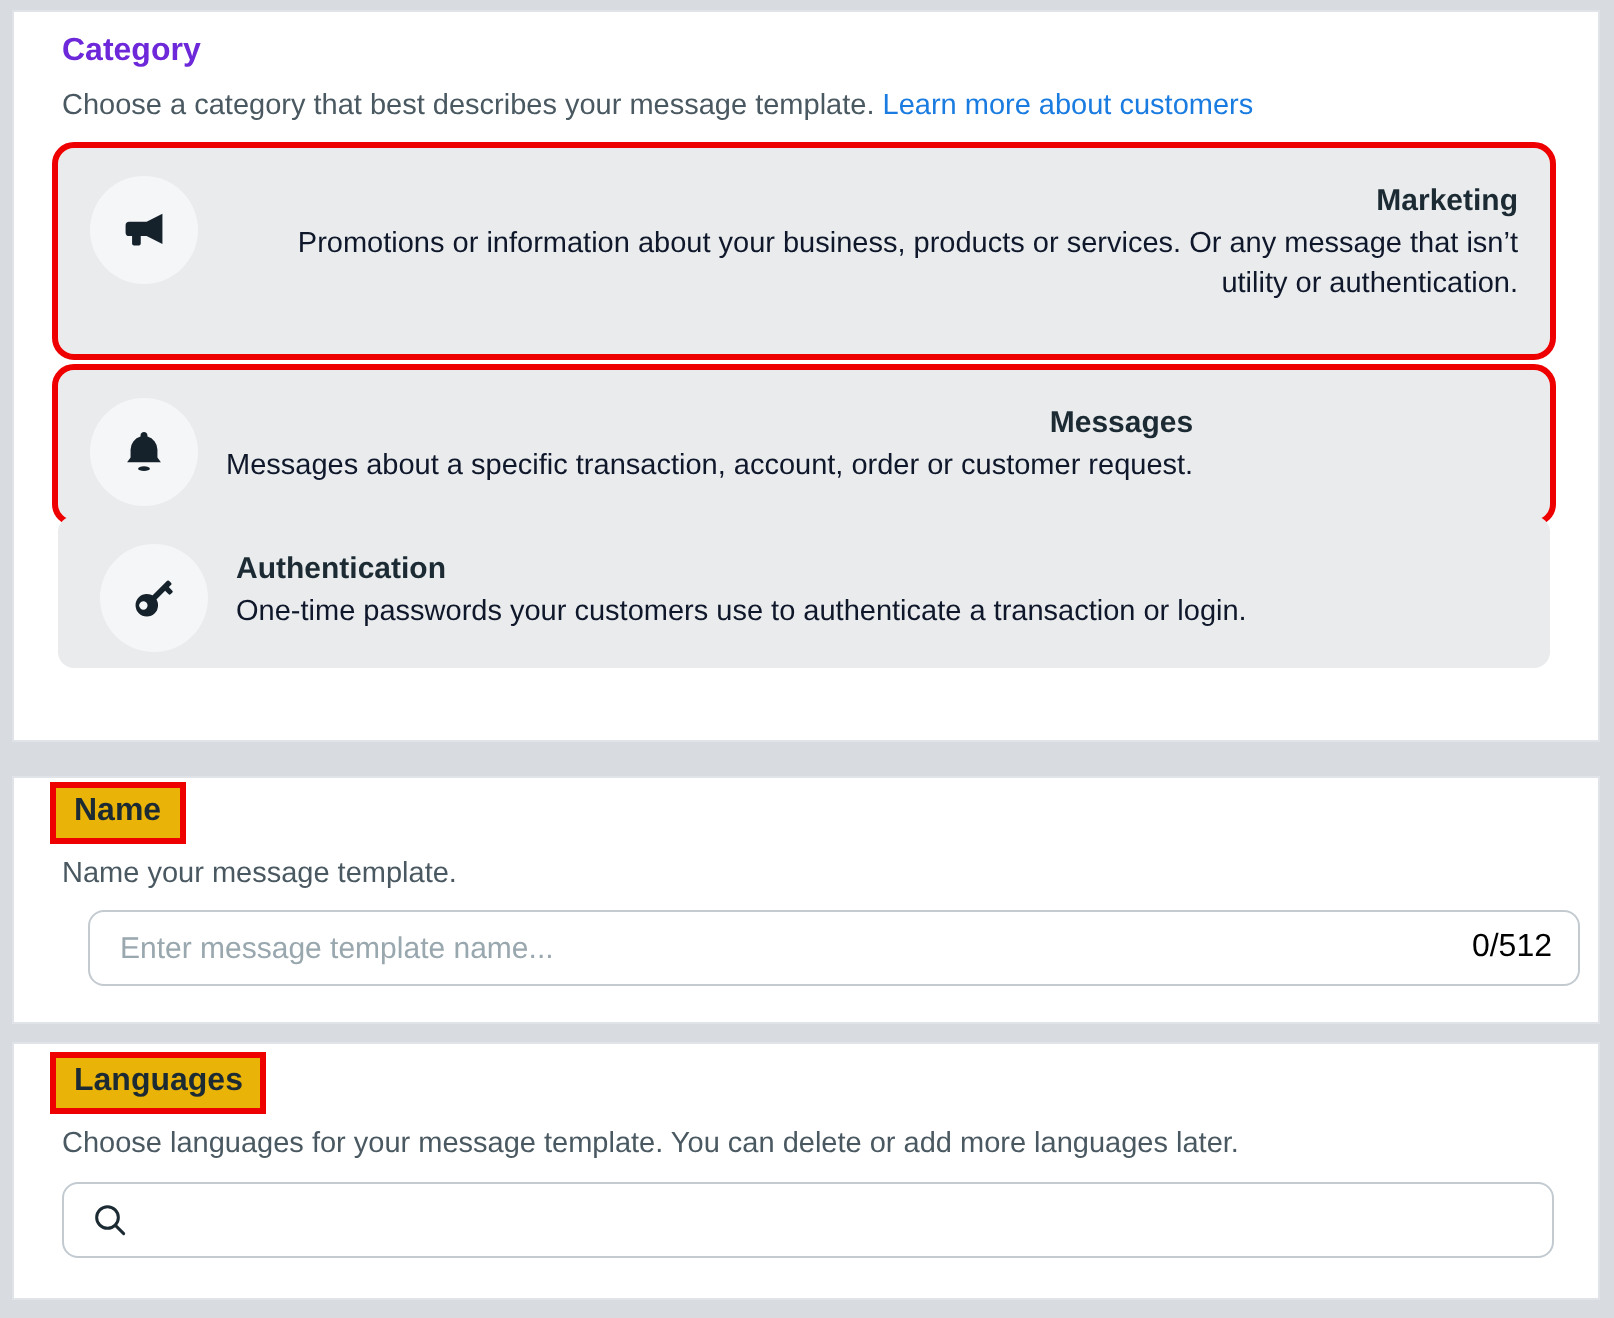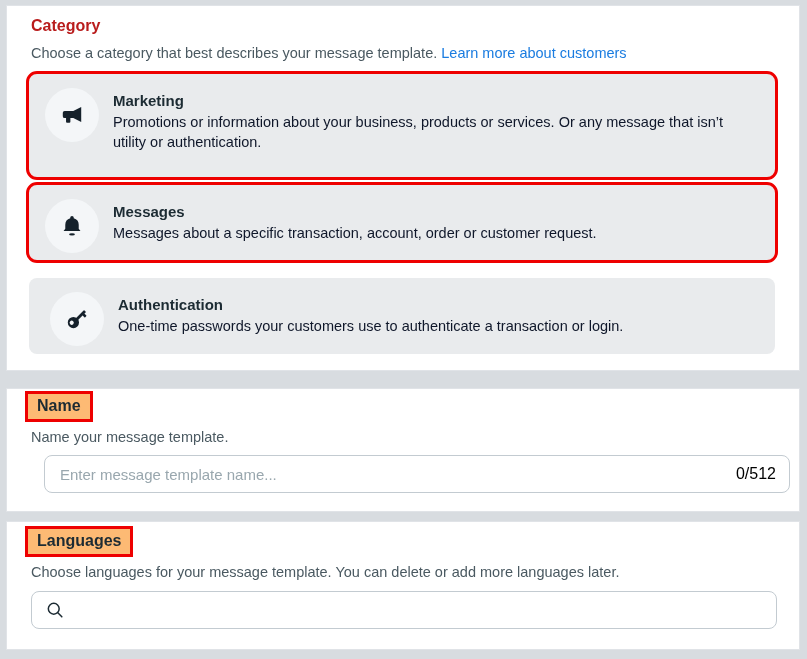--- a/index.html
+++ b/index.html
@@ -15,47 +15,47 @@
     background:#ffffff;
     border:1px solid #e0e3e7;
     box-sizing:border-box;
   }
   #card-category { top:5px;  height:366px; }
   #card-name     { top:388px; height:124px; }
   #card-languages{ top:521px; height:129px; }
 
   .section-title {
     position:absolute; left:24px;
-    font-size:16px; font-weight:bold; color:#b91c1c;
+    font-size:16px; font-weight:bold; color:#6d28d9;
   }
   .annotated-heading {
     position:absolute; left:18px;
     border:3px solid #ee0000;
     padding:3px 9px 4px 9px;
     font-size:16px; font-weight:bold; color:#1c2b33;
-    background:#fdba74;
+    background:#eab308;
   }
   .section-desc {
     position:absolute; left:24px;
     font-size:14.5px; color:#4a5961; line-height:19px;
   }
   .link { color:#1a7ce0; cursor:pointer; }
 
   .option {
     position:absolute; left:22px; width:746px;
     background:#e9ebed; border-radius:8px;
     box-sizing:border-box;
     display:flex; align-items:flex-start;
     padding:14px 16px;
     cursor:pointer;
   }
-  .option.annotated { outline:3px solid #ee0000; outline-offset:0px; }
+  .option.annotated { outline:3px solid #ee0000; outline-offset:0px;text-align:right; }
   #option-marketing { top:68px;  height:103px; }
   #option-utility   { top:179px; height:75px;  }
-  #option-auth      { top:272px; height:76px;padding-left:21px;  }
+  #option-auth      { top:252px; height:76px;padding-left:21px;  }
 
   .icon-circle {
     flex:0 0 54px; width:54px; height:54px;
     background:#f4f6f8; border-radius:50%;
     display:flex; align-items:center; justify-content:center;
     margin-right:14px;
   }
   .icon-circle svg { width:26px; height:26px; fill:#15212b; }
 
   .option-text { padding-top:4px; max-width:660px; }

